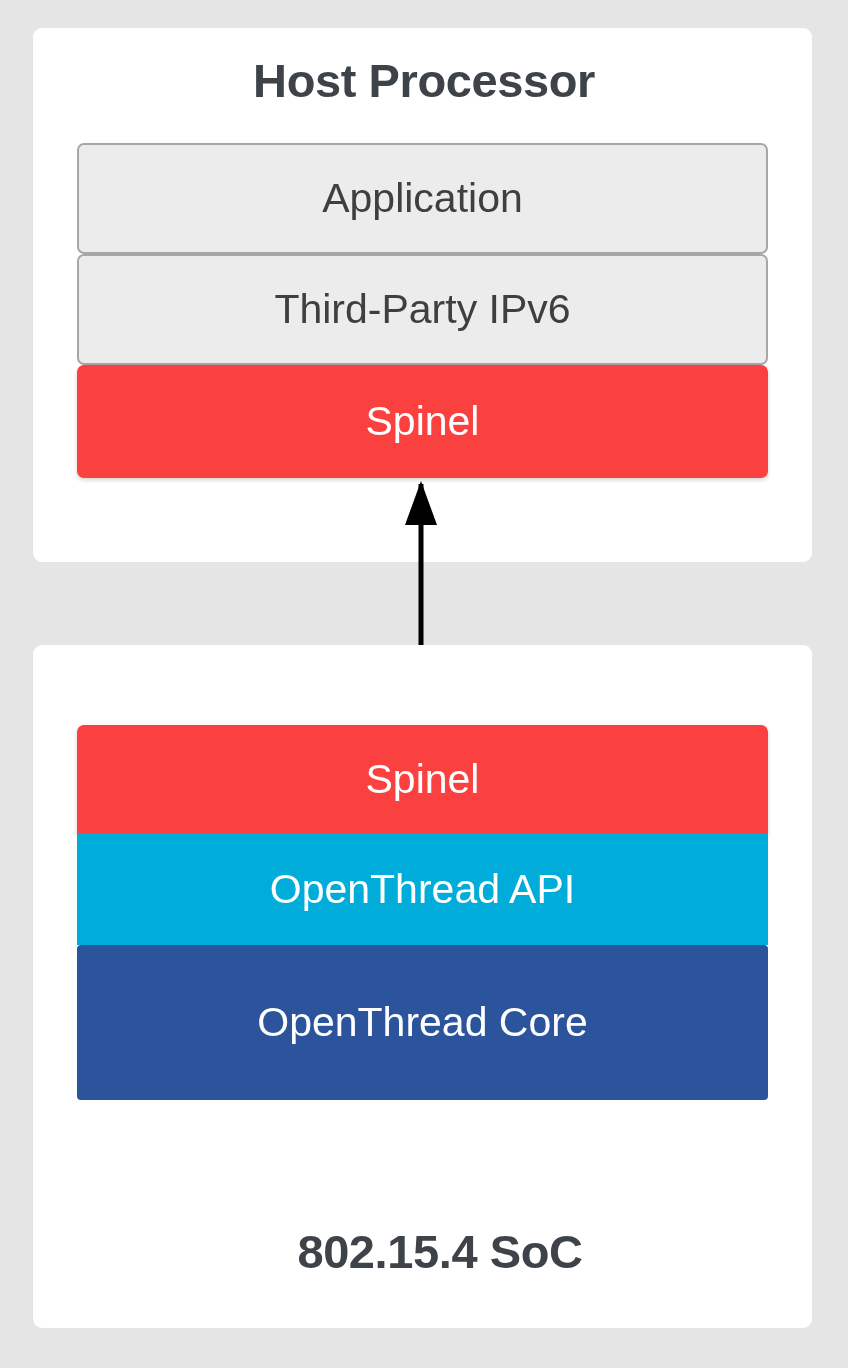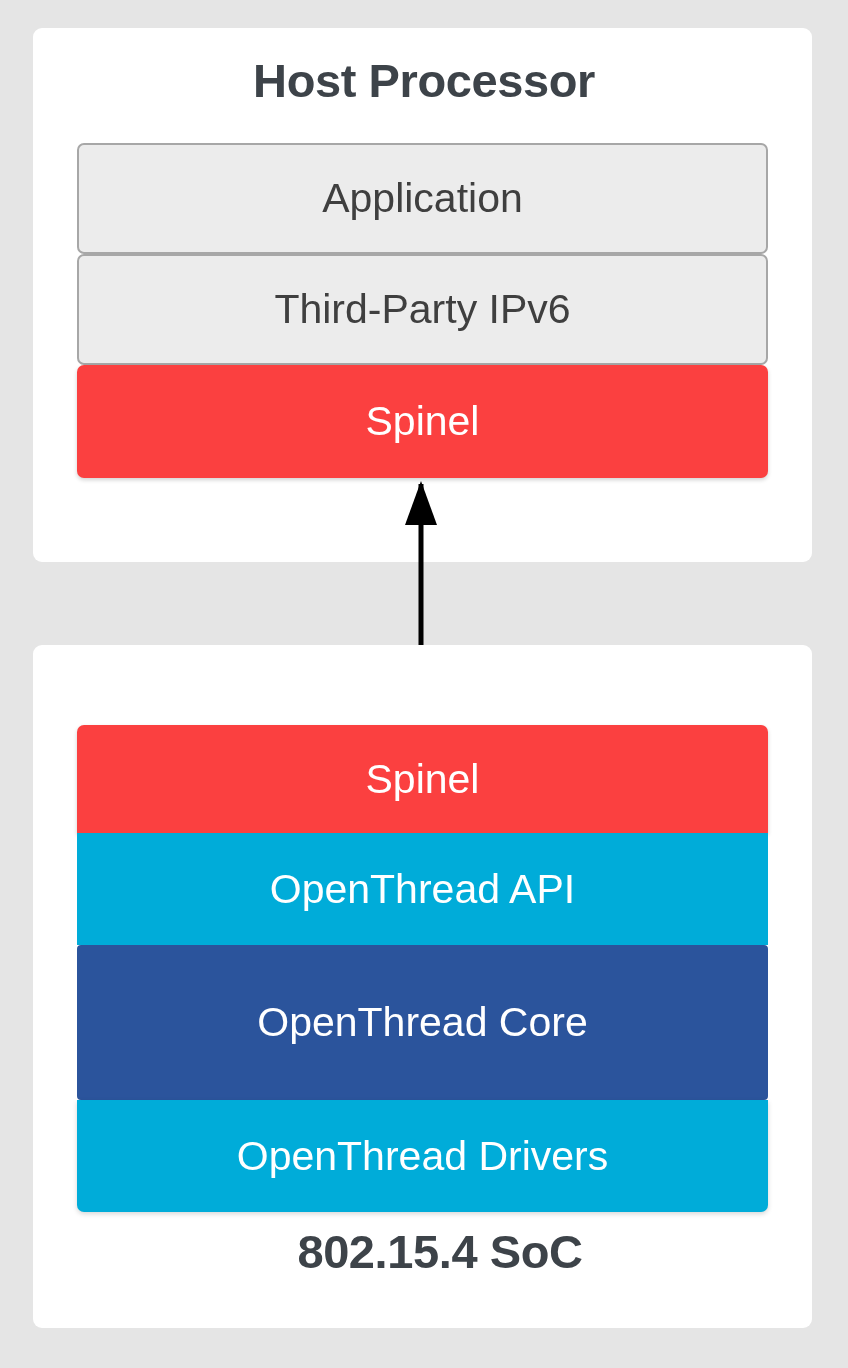--- a/index.html
+++ b/index.html
@@ -149,19 +149,16 @@
   </div>
 
   <div class="layer cyan" id="layer-openthread-api">
     <span>OpenThread API</span>
   </div>
 
   <div class="layer navy" id="layer-openthread-core">
     <span>OpenThread Core</span>
   </div>
 
-  <div class="layer cyan" id="layer-openthread-drivers">
-    <span>OpenThread Drivers</span>
-  </div>
 
   <div class="panel-title" id="soc-title">802.15.4 SoC</div>
 
 </div>
 
 </body></html>

